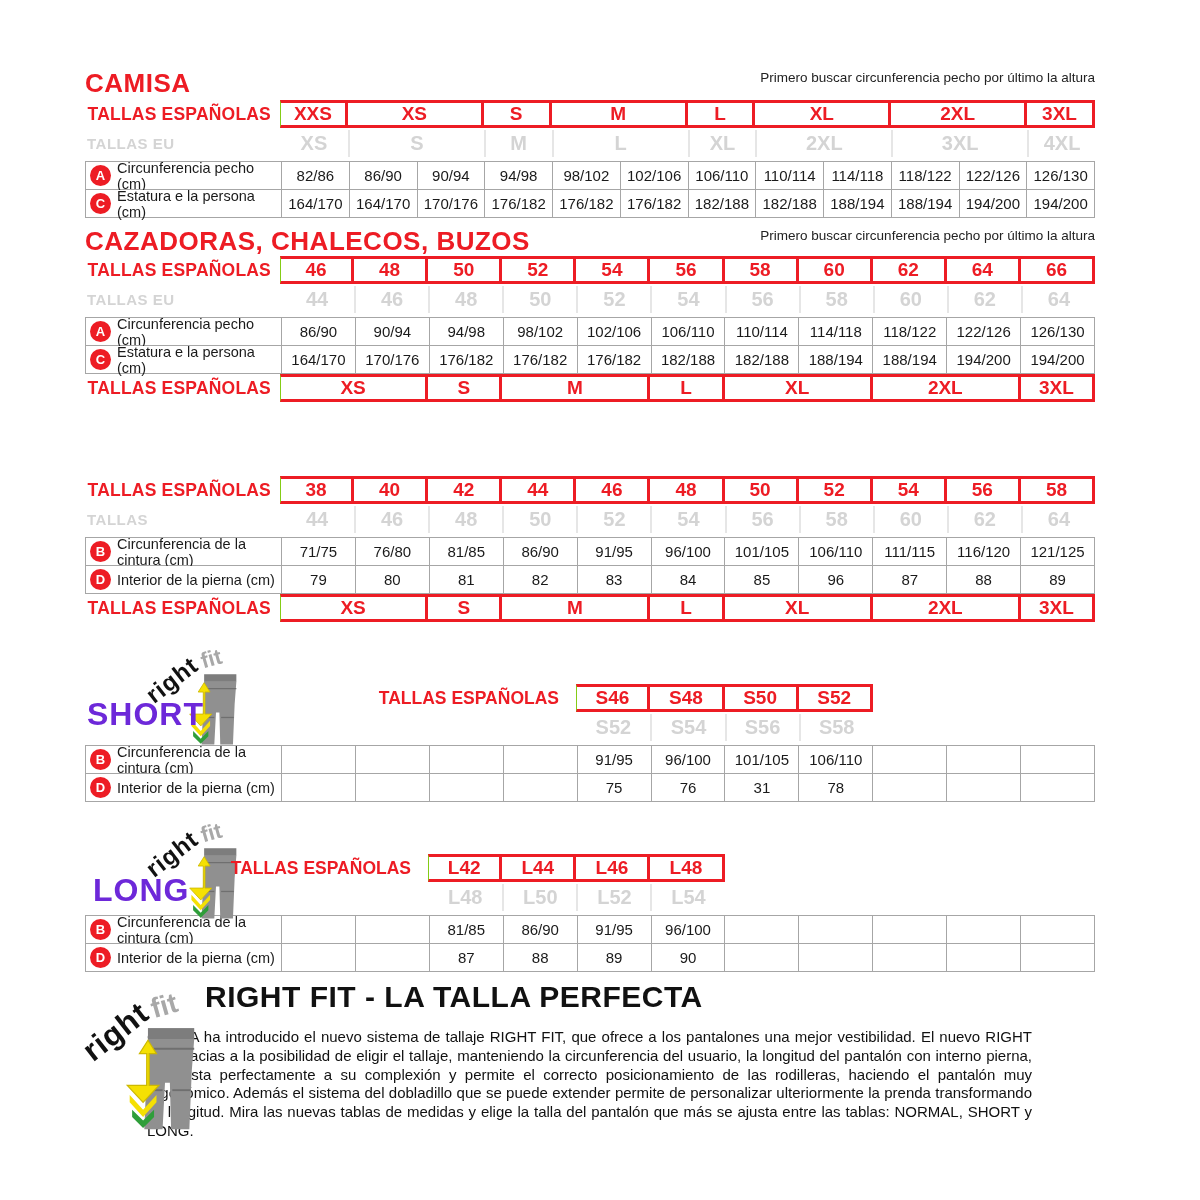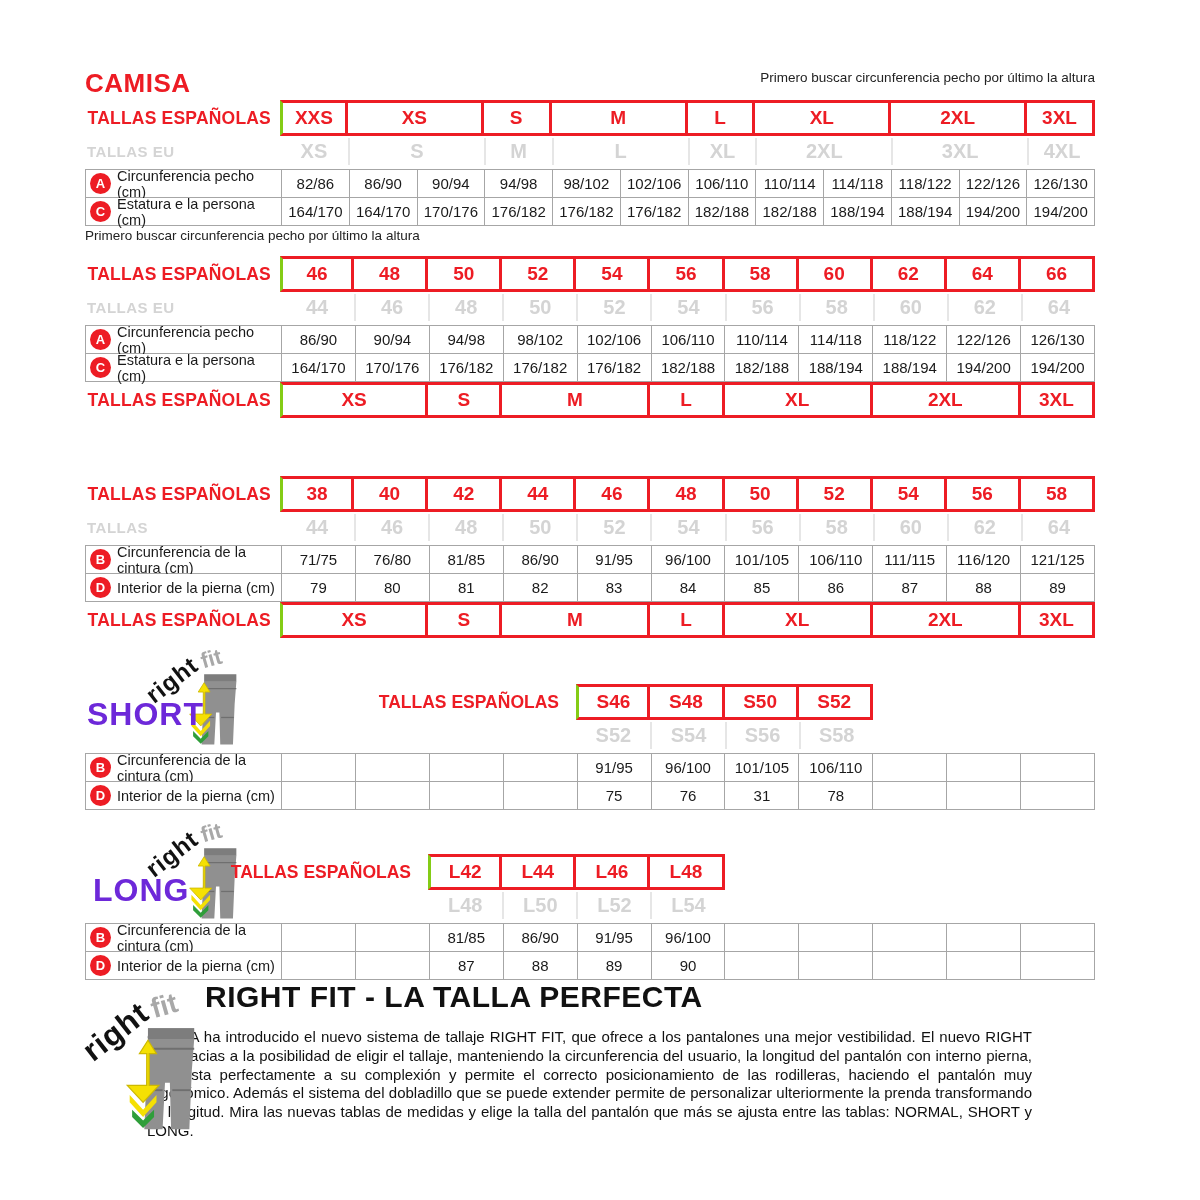--- a/index.html
+++ b/index.html
@@ -6,32 +6,32 @@
   .canvas{position:relative;width:1200px;height:1200px;background:#fff;overflow:hidden;
           font-family:"Liberation Sans",sans-serif;color:#1a1a1a}
   .sec{position:absolute;left:85px;width:1010px}
 
   
   .sec-head{display:flex;justify-content:space-between;margin-bottom:2px;height:28px}
   .title{color:#ed1c24;font-size:26px;font-weight:bold;letter-spacing:.5px;line-height:1;margin:0}
   .note{font-size:13.5px;color:#222;padding-bottom:1px}
 
   
-  .row-flex{display:flex;height:36px;position:relative}
+  .row-flex{display:flex;height:28px;position:relative}
   .row-flex.eu{margin-top:2px;height:27px}
   .lab-col{flex:0 0 195px;width:195px;display:flex;align-items:center;box-sizing:border-box}
   .es-label{justify-content:flex-end;padding-right:9px;color:#ed1c24;font-weight:bold;font-size:17.5px;letter-spacing:.2px}
   .eu-label{justify-content:flex-start;padding-left:2px;color:#d4d4d4;font-weight:bold;font-size:15px;letter-spacing:.5px}
   .cellgrid{flex:1;display:grid}
   .cols12{grid-template-columns:repeat(12,1fr)}
   .cols11{grid-template-columns:repeat(11,1fr)}
 
   .red-cell{display:flex;align-items:center;justify-content:center;color:#ed1c24;font-weight:bold;
             font-size:19px;border:3px solid #ed1c24;border-left:none;box-sizing:border-box}
-  .red-cell.firstv{border-left:3px solid #84cc16}
+  .red-cell.firstv{border-left:1px solid #84cc16}
   .red-cell.ghost{border:none}
   .gray-cell{display:flex;align-items:center;justify-content:center;color:#d4d4d4;font-weight:bold;font-size:20px}
   .gray-cell.sep{border-left:2px solid #e6e6e6}
 
   
   .dblock{margin-top:4px}
   .drow{display:grid;background:#a6a6a6;gap:1px;border:1px solid #a6a6a6}
   .drow + .drow{margin-top:-1px}
   .dcols12{grid-template-columns:195px repeat(12,1fr)}
   .dcols11{grid-template-columns:195px repeat(11,1fr)}
@@ -135,20 +135,21 @@
           <div class="cell data-cell sep">188/194</div>
           <div class="cell data-cell sep">188/194</div>
           <div class="cell data-cell sep">194/200</div>
           <div class="cell data-cell sep">194/200</div>
         </div>
     </div>
   </section>
 
   <section class="sec" style="top:228px">
     <div class="sec-head" style="height:26px">
+      <h2 class="title">CAZADORAS, CHALECOS, BUZOS</h2>
       <div class="note">Primero buscar circunferencia pecho por último la altura</div>
     </div>
     <div class="row-flex">
       <div class="lab-col es-label">TALLAS ESPAÑOLAS</div>
       <div class="cellgrid cols11">
           <div class="cell red-cell firstv">46</div>
           <div class="cell red-cell sep">48</div>
           <div class="cell red-cell sep">50</div>
           <div class="cell red-cell sep">52</div>
           <div class="cell red-cell sep">54</div>
@@ -284,21 +285,21 @@
           <span class="circ">D</span>
           <span>Interior de la pierna (cm)</span>
         </div>
       <div class="cell data-cell firstv">79</div>
           <div class="cell data-cell sep">80</div>
           <div class="cell data-cell sep">81</div>
           <div class="cell data-cell sep">82</div>
           <div class="cell data-cell sep">83</div>
           <div class="cell data-cell sep">84</div>
           <div class="cell data-cell sep">85</div>
-          <div class="cell data-cell sep">86</div>
+          <div class="cell data-cell sep">96</div>
           <div class="cell data-cell sep">87</div>
           <div class="cell data-cell sep">88</div>
           <div class="cell data-cell sep">89</div>
         </div>
     </div>
     <div class="row-flex">
       <div class="lab-col es-label">TALLAS ESPAÑOLAS</div>
       <div class="cellgrid cols11">
           <div class="cell red-cell firstv" style="grid-column: span 2;">XS</div>
           <div class="cell red-cell sep">S</div>

